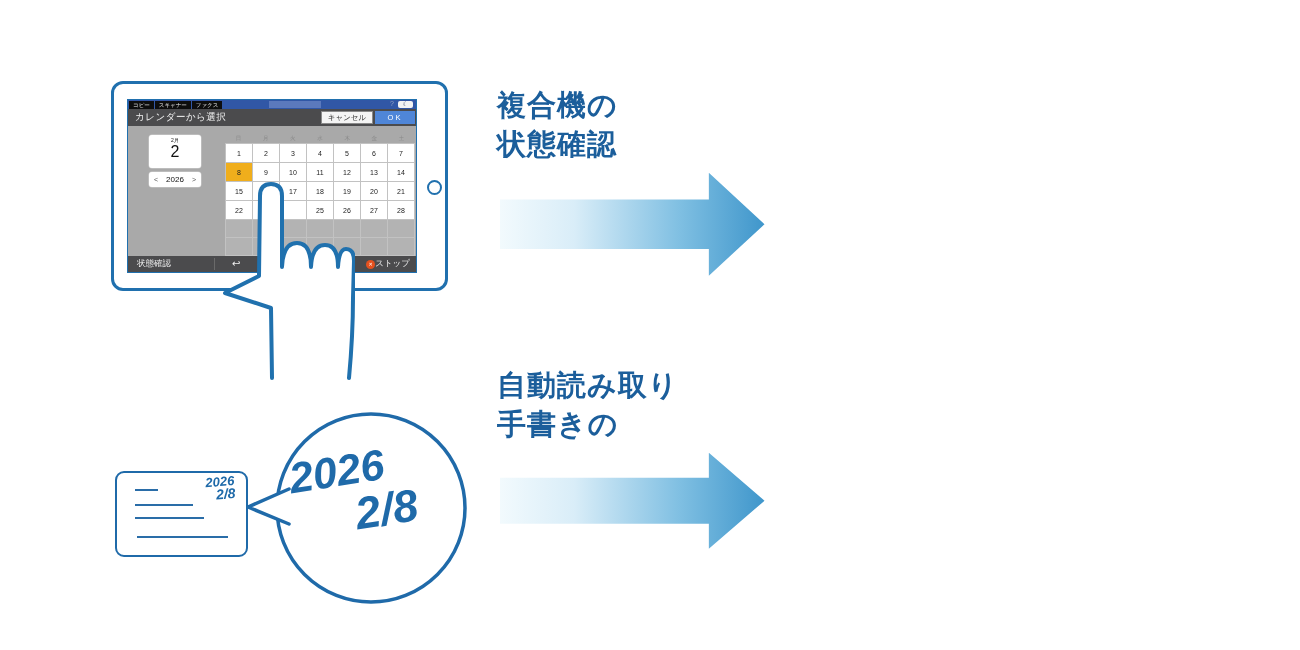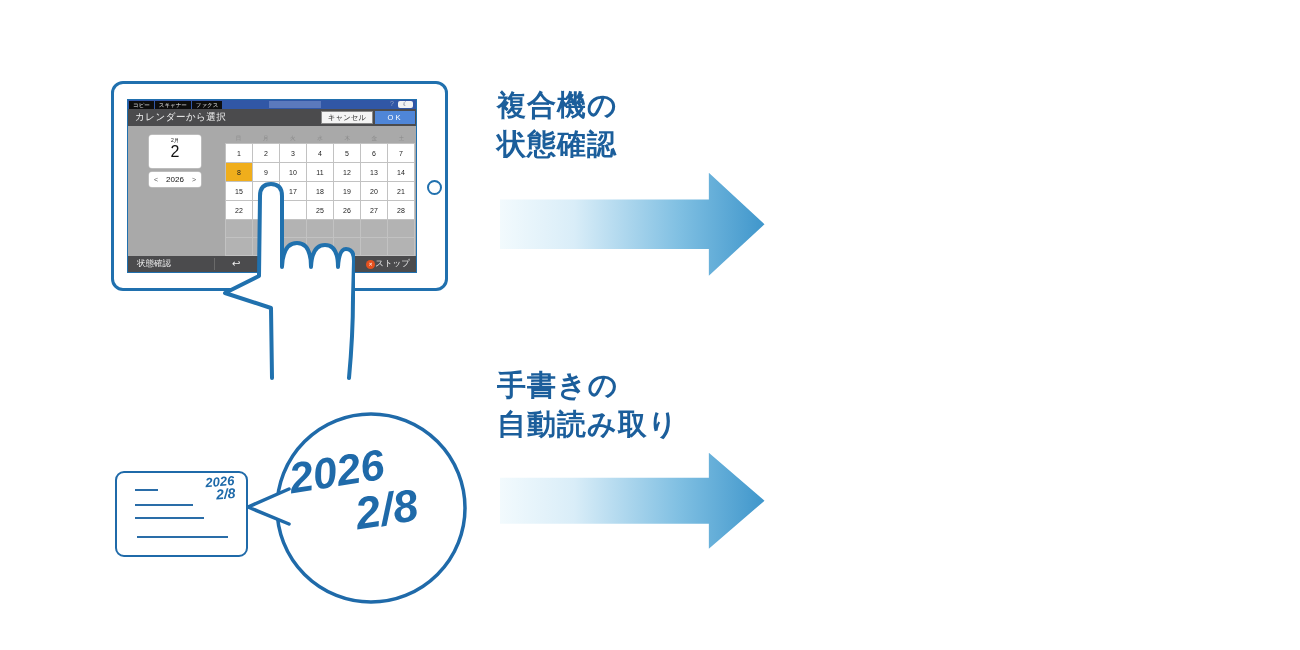--- a/index.html
+++ b/index.html
@@ -212,22 +212,22 @@
   <div class="flow flow-top">
     <div class="flow-label">
       <div>複合機の</div>
       <div>状態確認</div>
     </div>
     <div class="flow-arrow"></div>
   </div>
 
   <div class="flow flow-bottom">
     <div class="flow-label">
+      <div>自動読み取り</div>
       <div>手書きの</div>
-      <div>自動読み取り</div>
     </div>
     <div class="flow-arrow"></div>
   </div>
 
   <div class="memo-card">
     <div class="memo-line" style="left:18px; top:16px; width:23px;"></div>
     <div class="memo-line" style="left:18px; top:31px; width:58px;"></div>
     <div class="memo-line" style="left:18px; top:44px; width:69px;"></div>
     <div class="memo-line" style="left:20px; top:63px; width:91px;"></div>
     <div class="memo-note">

